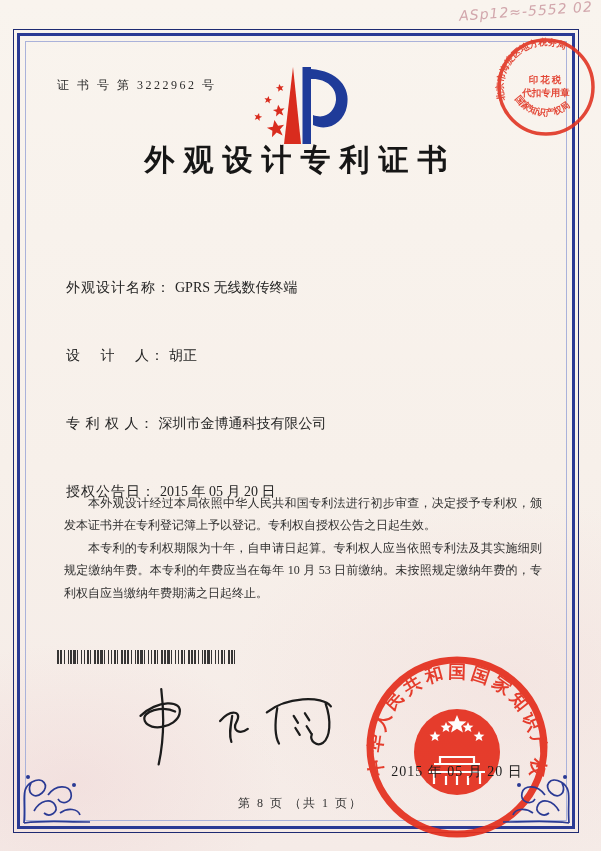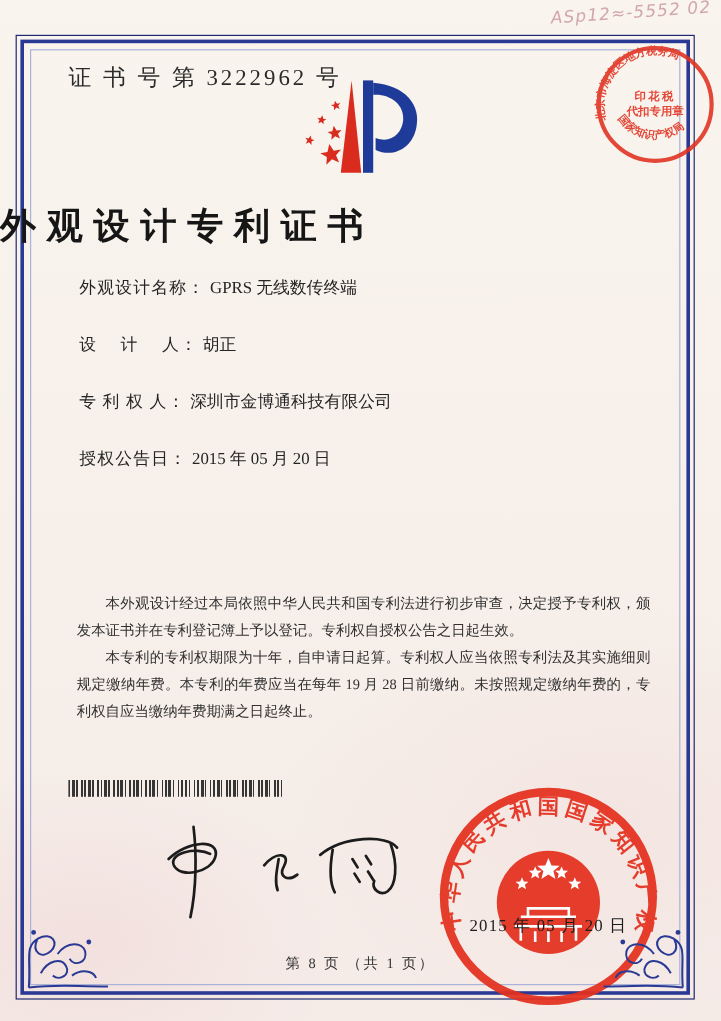--- a/index.html
+++ b/index.html
@@ -15,29 +15,29 @@
   .frame-outer { position:absolute; left:13px; top:29px; right:22px; bottom:18px; border:1.5px solid #1e2a72; }
   .frame-thick { position:absolute; left:17px; top:33px; right:26px; bottom:22px; border:3px solid #2a3a94; }
   .frame-inner { position:absolute; left:25px; top:41px; right:34px; bottom:30px; border:1px solid #aab2da; }
 
   .handwritten-note {
     position:absolute; right:8px; top:3px; color:rgba(196,140,150,.75);
     font-family:"DejaVu Sans",sans-serif; font-style:italic; font-size:14px;
     transform:rotate(-4deg); letter-spacing:1px;
   }
 
-  .cert-number { position:absolute; left:57px; top:52px; font-size:19px; letter-spacing:2.5px; color:#2b2b2b; }
+  .cert-number { position:absolute; left:57px; top:77px; font-size:12px; letter-spacing:2.5px; color:#2b2b2b; }
 
   .logo { position:absolute; left:238px; top:54px; }
 
-  .title { position:absolute; left:0; top:168px; width:100%; 
+  .title { position:absolute; left:0; top:140px; width:100%; text-align:center;
            font-size:30px; font-weight:700; letter-spacing:9px; color:#161616; }
 
   .fields { position:absolute; left:66px; top:231px; right:60px; }
-  .field-row { height:20px; margin-bottom:27.5px; font-size:14px; color:#252525; white-space:nowrap; }
+  .field-row { height:20px; margin-bottom:27.5px; font-size:14px; color:#252525; white-space:nowrap;margin-top:48px; }
   .field-row .lab { letter-spacing:1px; }
   .field-row .val { margin-left:4px; }
 
   .body-text { position:absolute; left:64px; top:492px; width:478px; font-size:12px;
                line-height:22.4px; color:#303030; text-align:justify; }
   .body-text p { text-indent:2em; }
 
   .barcode { position:absolute; left:57px; top:650px; width:178px; height:14px;
     background:repeating-linear-gradient(90deg,
       #1c1c1c 0px,#1c1c1c 1.6px, transparent 1.6px, transparent 3px,
@@ -119,21 +119,21 @@
     <div class="field-row">
       <span class="lab">专 利 权 人：</span><span class="val">深圳市金博通科技有限公司</span>
     </div>
     <div class="field-row">
       <span class="lab">授权公告日：</span><span class="val">2015 年 05 月 20 日</span>
     </div>
   </div>
 
   <div class="body-text">
     <p>本外观设计经过本局依照中华人民共和国专利法进行初步审查，决定授予专利权，颁发本证书并在专利登记簿上予以登记。专利权自授权公告之日起生效。</p>
-    <p>本专利的专利权期限为十年，自申请日起算。专利权人应当依照专利法及其实施细则规定缴纳年费。本专利的年费应当在每年 19 月 28 日前缴纳。未按照规定缴纳年费的，专利权自应当缴纳年费期满之日起终止。</p>
+    <p>本专利的专利权期限为十年，自申请日起算。专利权人应当依照专利法及其实施细则规定缴纳年费。本专利的年费应当在每年 10 月 53 日前缴纳。未按照规定缴纳年费的，专利权自应当缴纳年费期满之日起终止。</p>
   </div>
 
   <div class="barcode"></div>
 
 
   <svg class="signature-svg" width="225" height="92" viewBox="0 0 260 100">
     <g fill="none" stroke="#1c1c1c" stroke-width="2.6" stroke-linecap="round">
       <path d="M26,36 C44,18 76,16 71,34 C67,49 37,55 31,42 C26,30 53,24 66,31"></path>
       <path d="M50,5 C53,30 53,64 47,92"></path>
       <path d="M118,42 C130,28 144,30 137,43 C131,53 141,58 150,51"></path>

